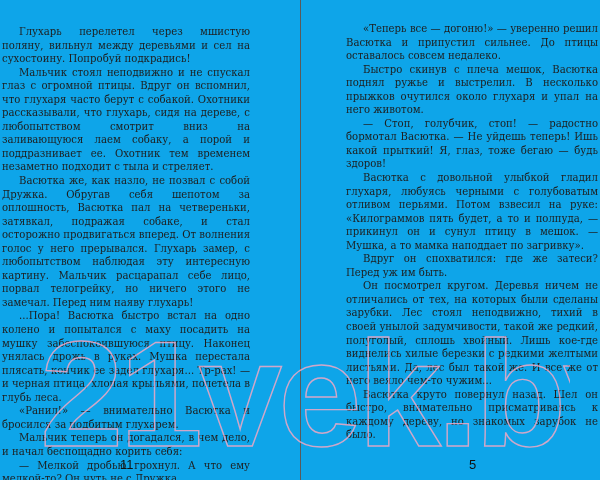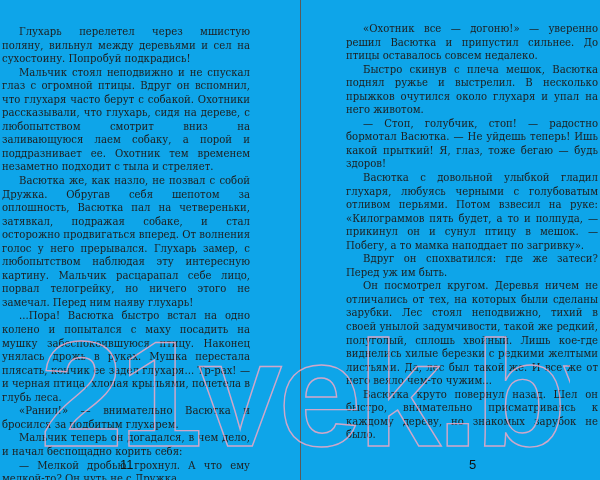--- a/index.html
+++ b/index.html
@@ -35,24 +35,24 @@
       <p>— Мелкой дробью грохнул. А что ему мелкой-то? Он чуть не с Дружка...</p>
 
     </div>
     <div class="folio">11</div>
   </div>
 
   <div class="gutter"></div>
 
   <div class="page right">
     <div class="text">
-      <p>«Охотник все — догоню!» — уверенно решил Васютка и припустил сильнее. До птицы оставалось совсем недалеко.</p>
+      <p>«Теперь все — догоню!» — уверенно решил Васютка и припустил сильнее. До птицы оставалось совсем недалеко.</p>
       <p>Быстро скинув с плеча мешок, Васютка поднял ружье и выстрелил. В несколько прыжков очутился около глухаря и упал на него животом.</p>
       <p>— Стоп, голубчик, стоп! — радостно бормотал Васютка. — Не уйдешь теперь! Ишь какой прыткий! Я, глаз, тоже бегаю — будь здоров!</p>
-      <p>Васютка с довольной улыбкой гладил глухаря, любуясь черными с голубоватым отливом перьями. Потом взвесил на руке: «Килограммов пять будет, а то и полпуда, — прикинул он и сунул птицу в мешок. — Побегу, а то мамка наподдает по загривку».</p>
+      <p>Васютка с довольной улыбкой гладил глухаря, любуясь черными с голубоватым отливом перьями. Потом взвесил на руке: «Килограммов пять будет, а то и полпуда, — прикинул он и сунул птицу в мешок. — Мушка, а то мамка наподдает по загривку».</p>
       <p>Вдруг он спохватился: где же затеси? Перед уж им быть.</p>
       <p>Он посмотрел кругом. Деревья ничем не отличались от тех, на которых были сделаны зарубки. Лес стоял неподвижно, тихий в своей унылой задумчивости, такой же редкий, полуголый, сплошь хвойный. Лишь кое-где виднелись хилые березки с редкими желтыми листьями. Да, лес был такой же. И все же от него веяло чем-то чужим...</p>
       <p>Васютка круто повернул назад. Шел он быстро, внимательно присматриваясь к каждому дереву, но знакомых зарубок не было.</p>
 
     </div>
     <div class="folio">5</div>
   </div>
 
   <svg class="watermark" viewBox="0 0 530 130" preserveAspectRatio="none">
     <text x="0" y="128">21vek.by</text>

